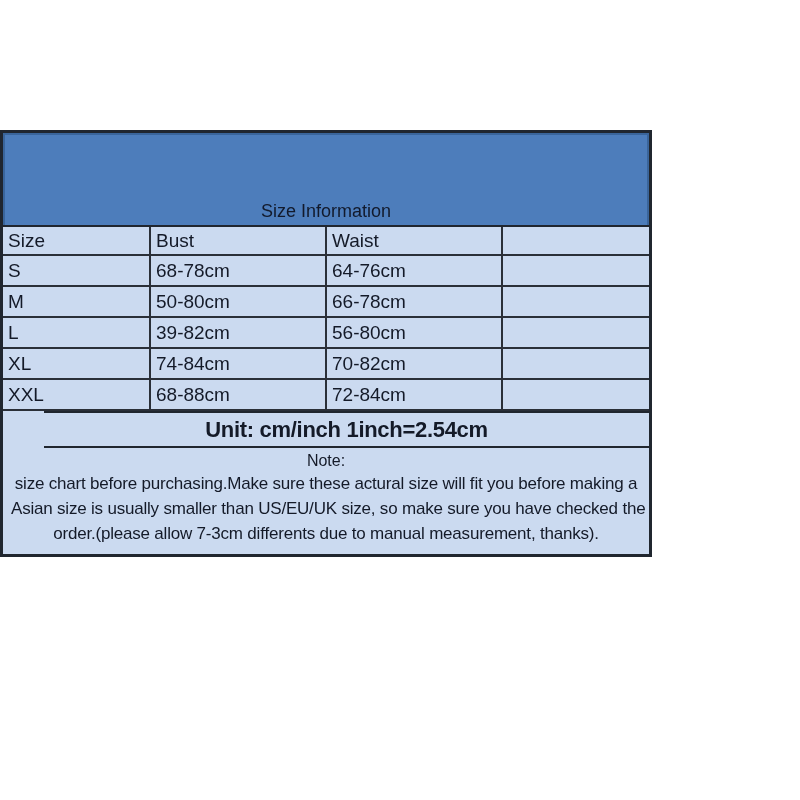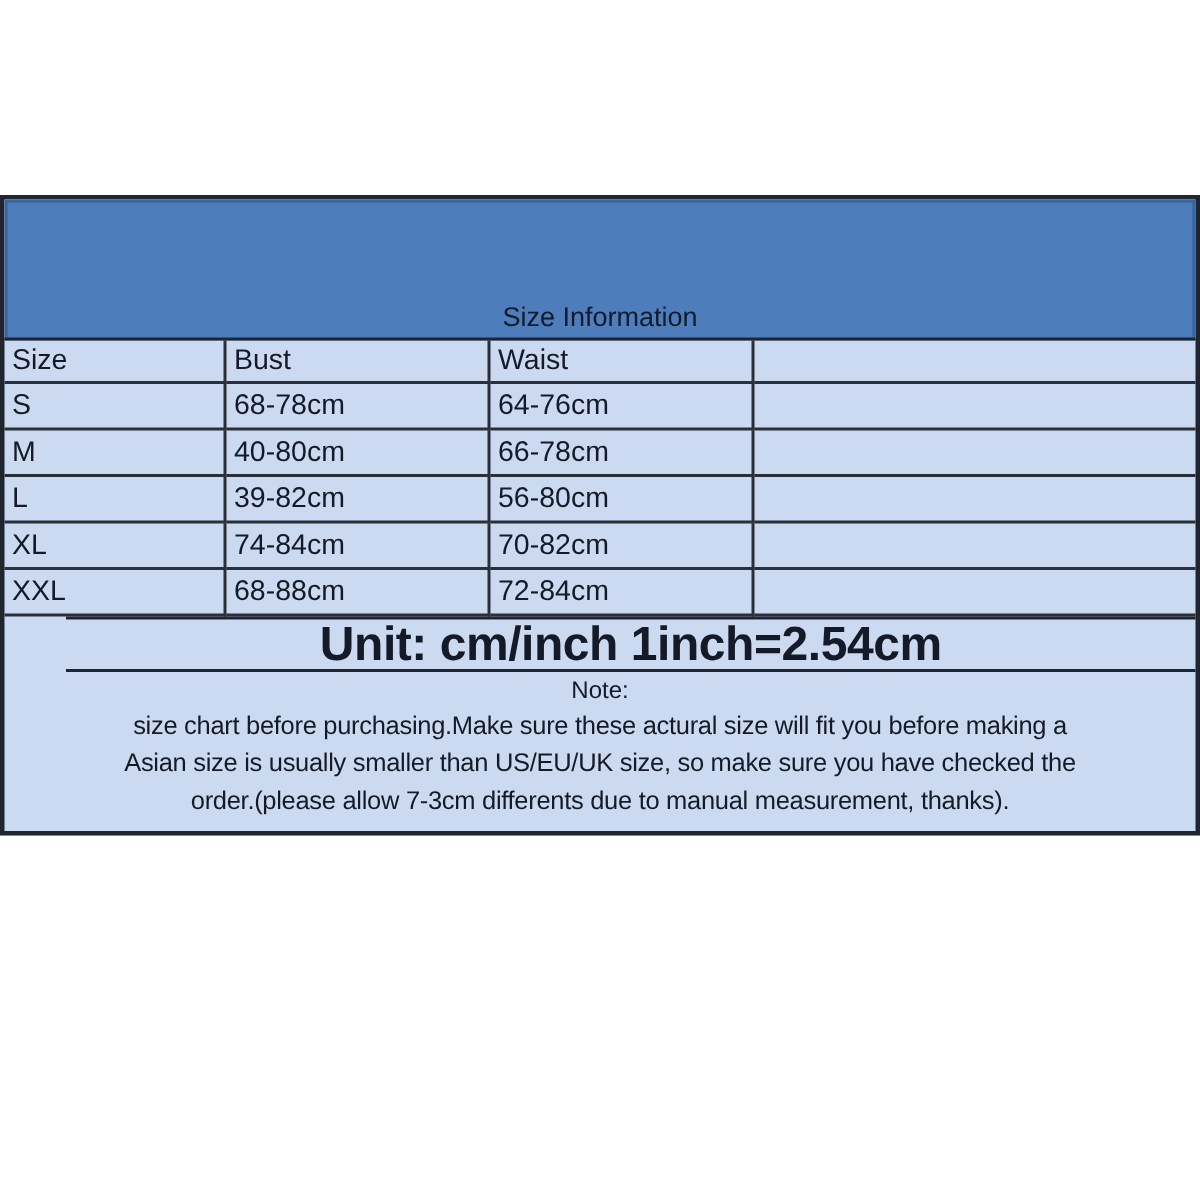--- a/index.html
+++ b/index.html
@@ -9,21 +9,21 @@
     width: 800px;
     height: 800px;
     font-family: "Liberation Sans", sans-serif;
     color: #141a28;
     overflow: hidden;
   }
   .sheet {
     position: absolute;
     top: 130px;
     left: 0;
-    width: 800px;
+    width: 652px;
     box-sizing: border-box;
     border: 3px solid #20262f;
     background: #cbdaf0;
   }
   
   .band {
     height: 92px;
     background: #4d7dbb;
     border-bottom: 2px solid #20262f;
     box-shadow: inset 0 2px 0 #3a659b, inset -2px 0 0 #3a659b, inset 2px 0 0 #3a659b;
@@ -62,21 +62,21 @@
   table.grid tr:first-child td { border-top: none; height: 27px; }
   
   .unit-row {
     border-top: 2px solid #20262f;
     border-bottom: 2px solid #20262f;
     height: 33px;
     display: flex;
     justify-content: center;
     align-items: center;
     font-weight: bold;
-    font-size: 32px;
+    font-size: 22px;
     letter-spacing: -0.3px;
     margin-left: 41px;
   }
   
   .note-section {
     padding: 2px 8px 8px 8px;
   }
   .note-label {
     text-align: center;
     font-size: 16px;
@@ -115,21 +115,21 @@
         <td></td>
       </tr>
       <tr>
         <td>S</td>
         <td>68-78cm</td>
         <td>64-76cm</td>
         <td></td>
       </tr>
       <tr>
         <td>M</td>
-        <td>40-80cm</td>
+        <td>50-80cm</td>
         <td>66-78cm</td>
         <td></td>
       </tr>
       <tr>
         <td>L</td>
         <td>39-82cm</td>
         <td>56-80cm</td>
         <td></td>
       </tr>
       <tr>

